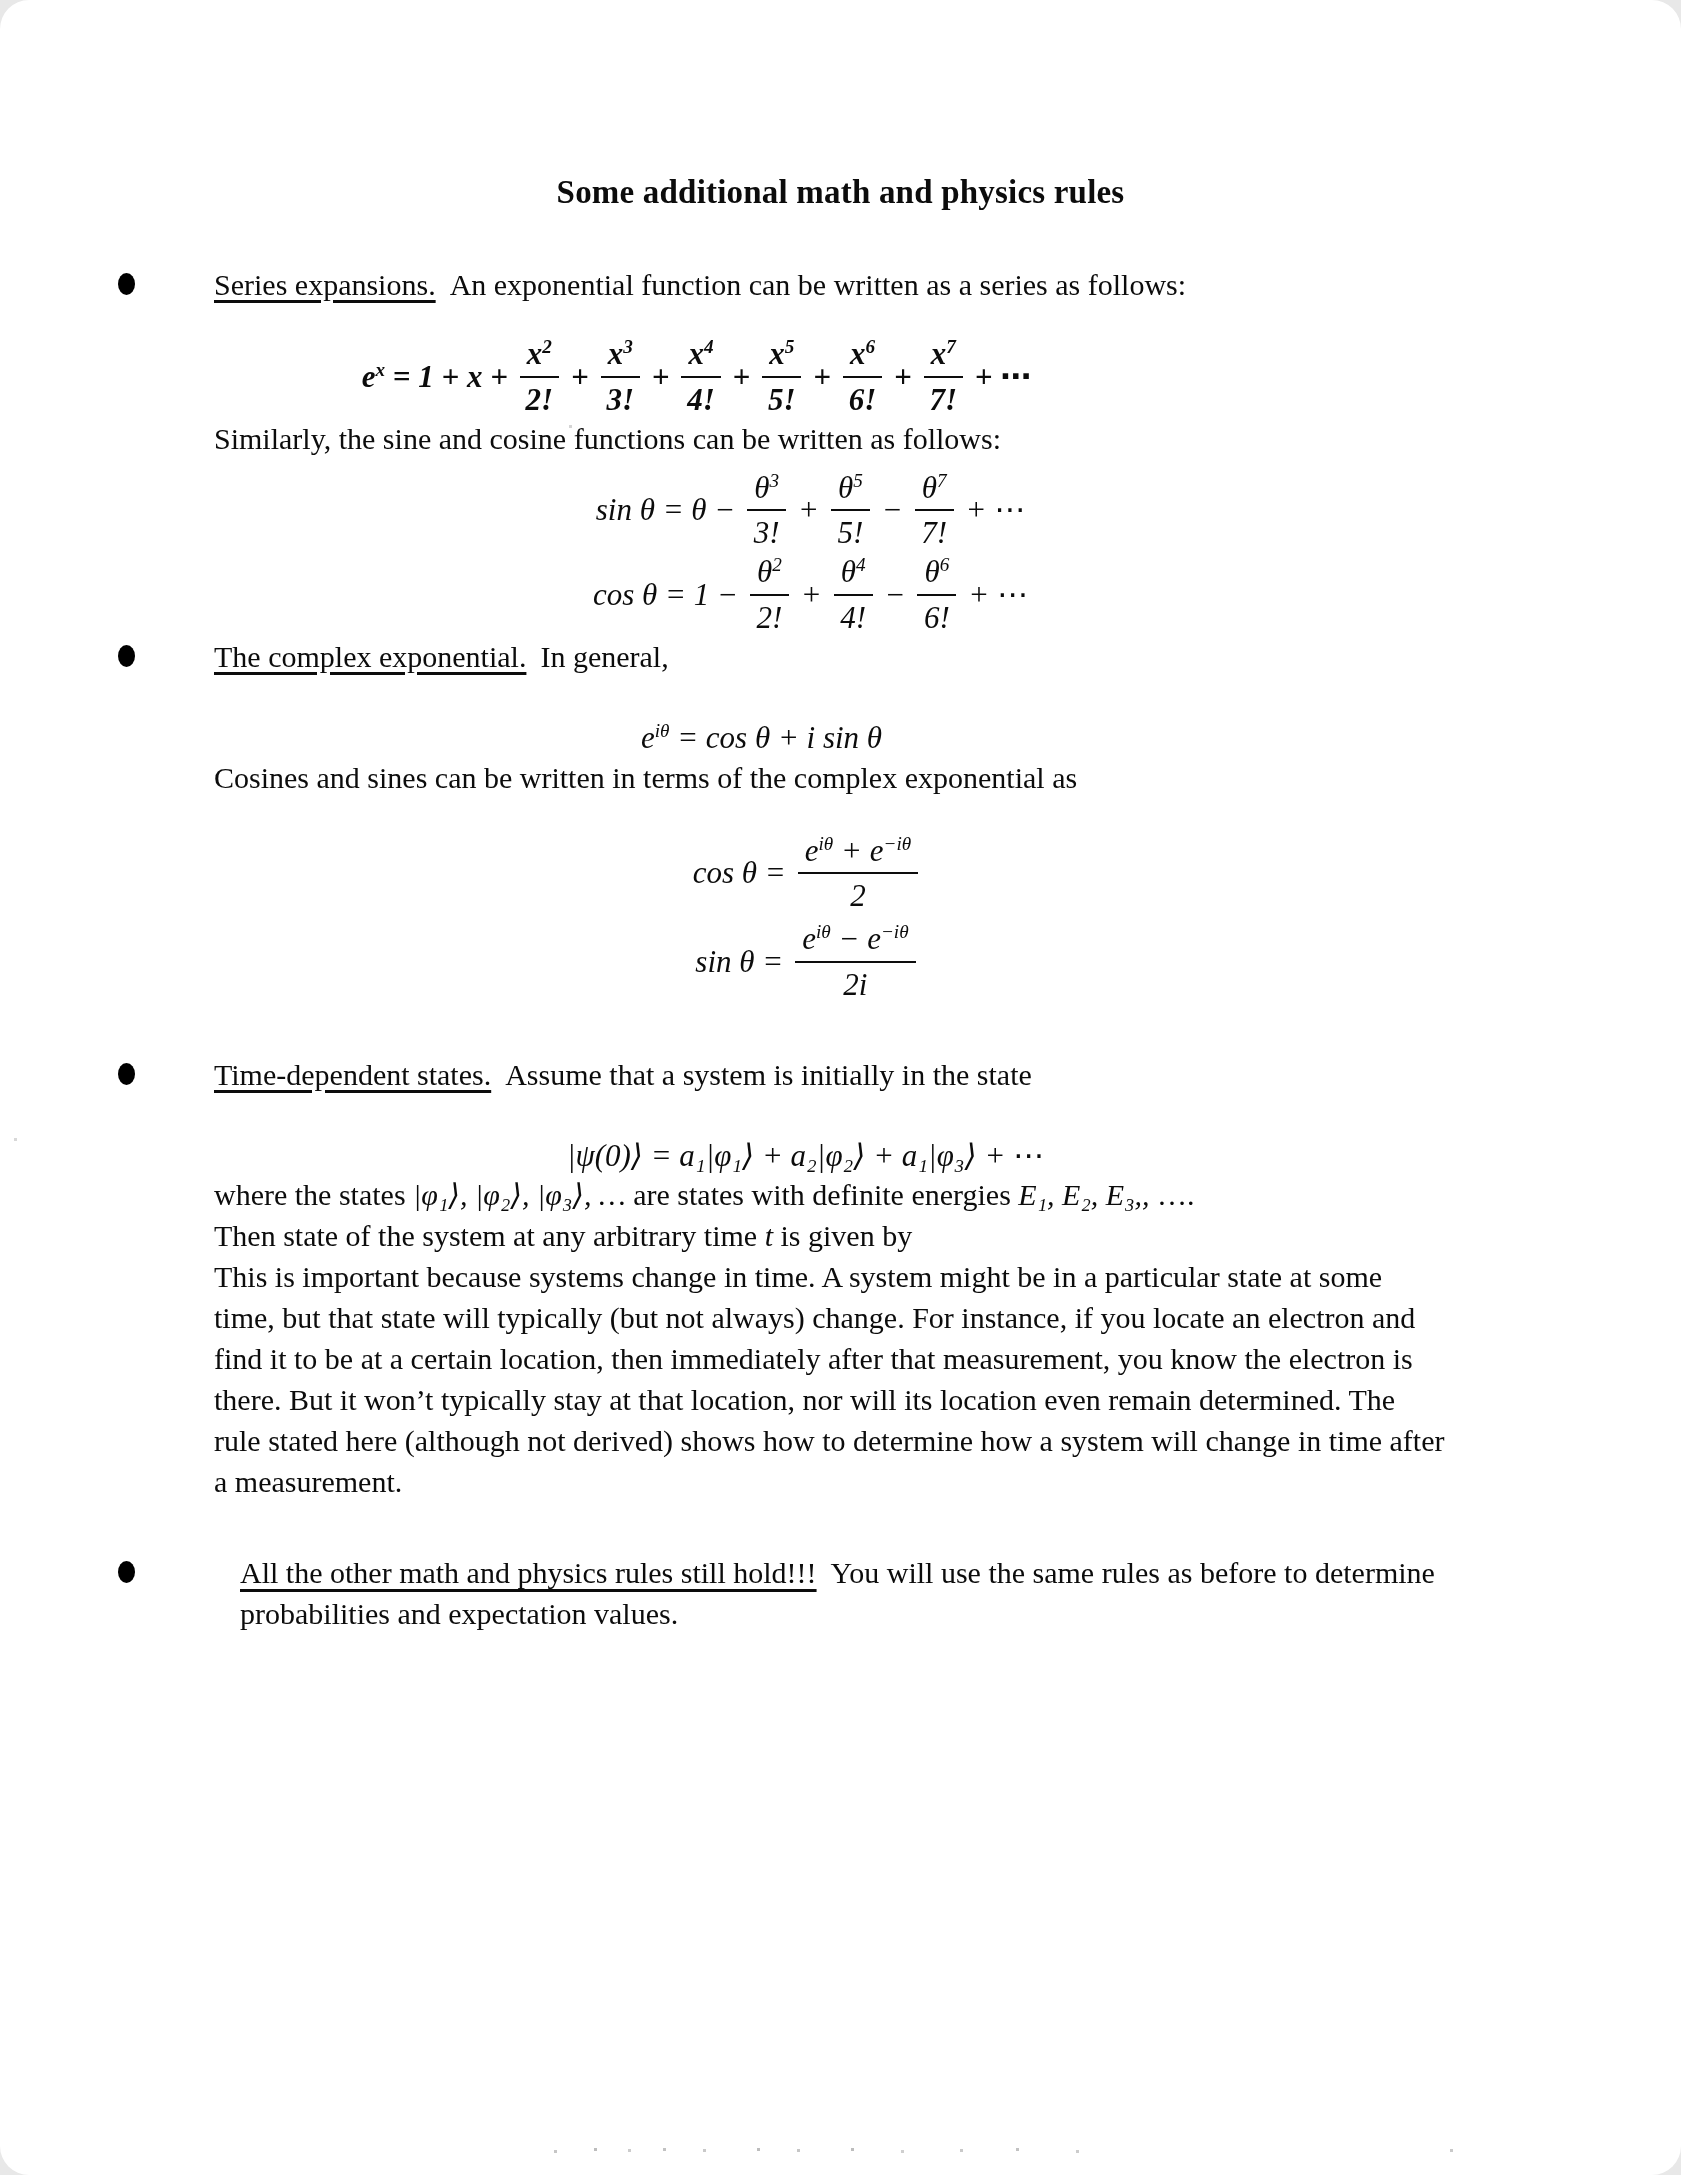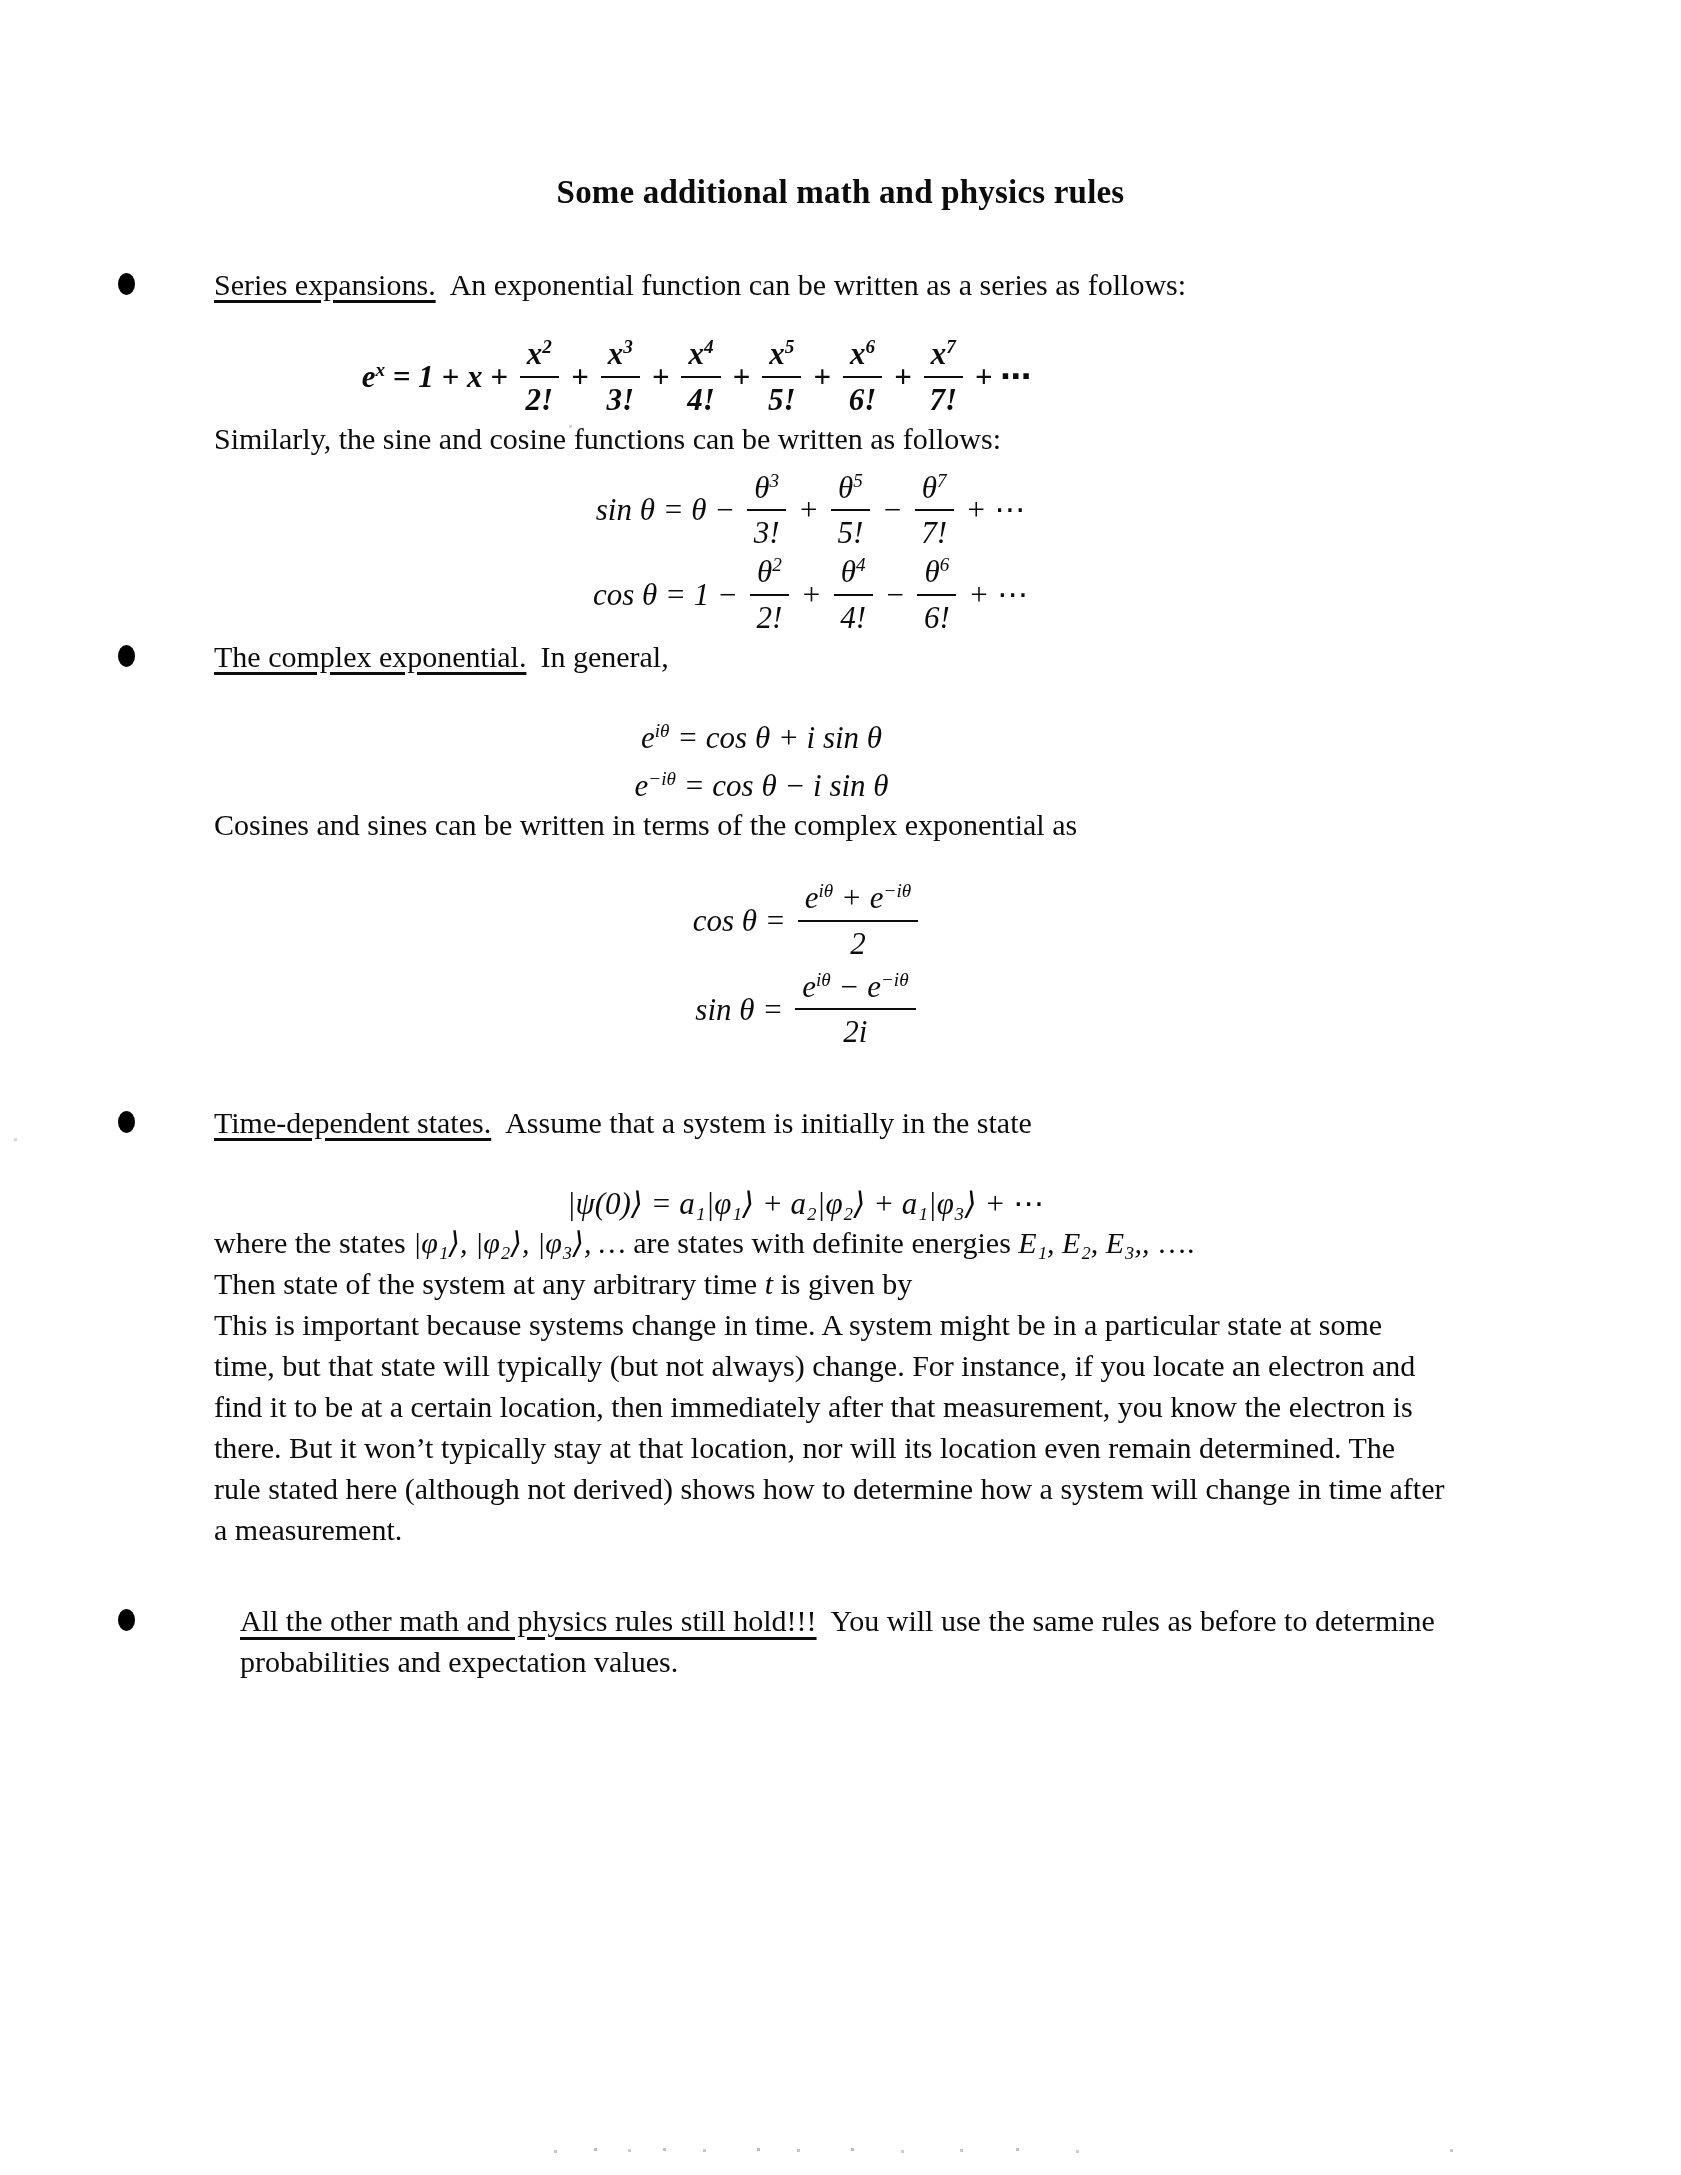--- a/index.html
+++ b/index.html
@@ -1,19 +1,19 @@
 <!DOCTYPE html>
 <html><head>
 <meta charset="utf-8">
 <style>
   html,body{margin:0;padding:0;background:#e8e8e8;}
   .page{
     position:relative;width:1681px;height:2175px;background:#ffffff;
     font-family:"Liberation Serif","DejaVu Serif","DejaVu Sans",serif;
-    color:#0c0c0c;overflow:hidden;
+    color:#0c0c0c;overflow:hidden;border-radius:29px;
   }
   .title{margin:174px 0 0 0;text-align:center;font-size:33px;font-weight:bold;letter-spacing:0.2px;}
   .row{display:flex;align-items:flex-start;padding-left:118px;}
   .dot{flex:0 0 auto;width:17px;height:22px;border-radius:50%;background:#000;margin-top:9px;}
   .content{margin-left:79px;width:1233px;font-size:30px;line-height:41px;}
   .content p{margin:0;}
   .ul{text-decoration:underline;text-decoration-thickness:2.5px;text-underline-offset:5px;}
   .ul2{text-decoration:underline;text-decoration-thickness:3px;text-underline-offset:6px;}
   .after-h{margin-left:14px;}
   .m{font-style:italic;}
@@ -129,23 +129,20 @@
   </section>
 
   <section class="row mt-row2">
     <span class="dot"></span>
     <div class="content">
       <p><span class="ul">The complex exponential.</span><span class="after-h">In general,</span></p>
 
       <div class="eq mt-euler1" style="transform:translateX(-69px)">
         <span class="run"><span>e</span><sup>iθ</sup><span> = cos θ + i sin θ</span></span>
       </div>
-      <div class="eq mt-euler2" style="transform:translateX(-69px)">
-        <span class="run"><span>e</span><sup>−iθ</sup><span> = cos θ − i sin θ</span></span>
-      </div>
 
       <p class="mt-cosines">Cosines and sines can be written in terms of the complex exponential as</p>
 
       <div class="eq mt-cosfrac" style="transform:translateX(-25px)">
         <span class="run">cos θ =</span>
         <span class="frac">
             <span class="num"><span>e</span><sup>iθ</sup><span> + e</span><sup>−iθ</sup></span>
             <span class="den">2</span>
           </span>
       </div>

